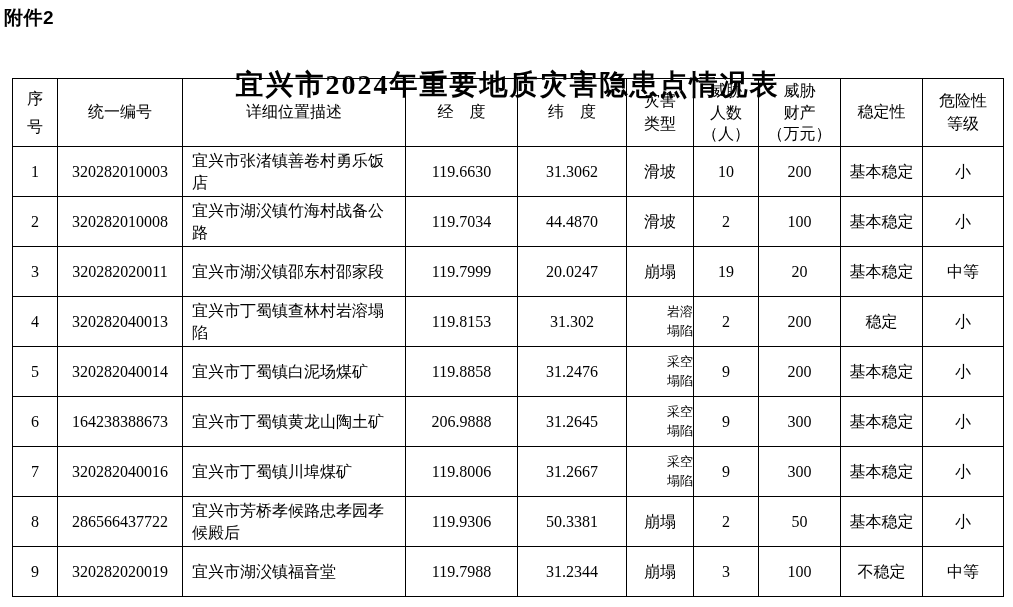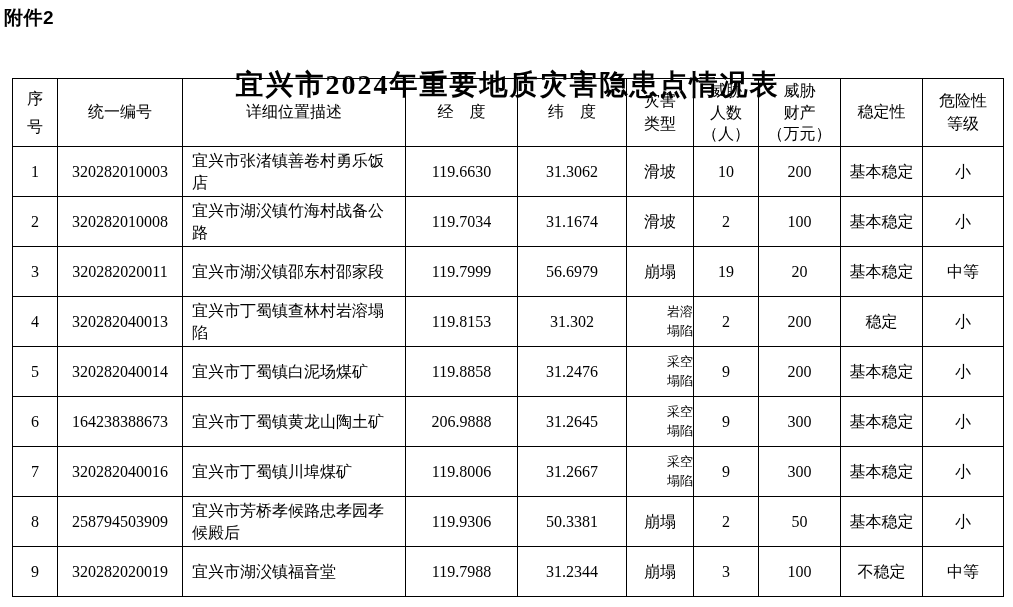--- a/index.html
+++ b/index.html
@@ -136,33 +136,33 @@
       <td>10</td>
       <td>200</td>
       <td>基本稳定</td>
       <td>小</td>
     </tr>
     <tr>
       <td>2</td>
       <td>320282010008</td>
       <td class="loc">宜兴市湖㳇镇竹海村战备公路</td>
       <td>119.7034</td>
-      <td>31.1674</td>
+      <td>44.4870</td>
       <td>滑坡</td>
       <td>2</td>
       <td>100</td>
       <td>基本稳定</td>
       <td>小</td>
     </tr>
     <tr>
       <td>3</td>
       <td>320282020011</td>
       <td class="loc">宜兴市湖㳇镇邵东村邵家段</td>
       <td>119.7999</td>
-      <td>56.6979</td>
+      <td>20.0247</td>
       <td>崩塌</td>
       <td>19</td>
       <td>20</td>
       <td>基本稳定</td>
       <td>中等</td>
     </tr>
     <tr>
       <td>4</td>
       <td>320282040013</td>
       <td class="loc">宜兴市丁蜀镇查林村岩溶塌陷</td>
@@ -209,21 +209,21 @@
       <td>31.2667</td>
       <td class="small">采空
 塌陷</td>
       <td>9</td>
       <td>300</td>
       <td>基本稳定</td>
       <td>小</td>
     </tr>
     <tr>
       <td>8</td>
-      <td>258794503909</td>
+      <td>286566437722</td>
       <td class="loc">宜兴市芳桥孝候路忠孝园孝候殿后</td>
       <td>119.9306</td>
       <td>50.3381</td>
       <td>崩塌</td>
       <td>2</td>
       <td>50</td>
       <td>基本稳定</td>
       <td>小</td>
     </tr>
     <tr>

